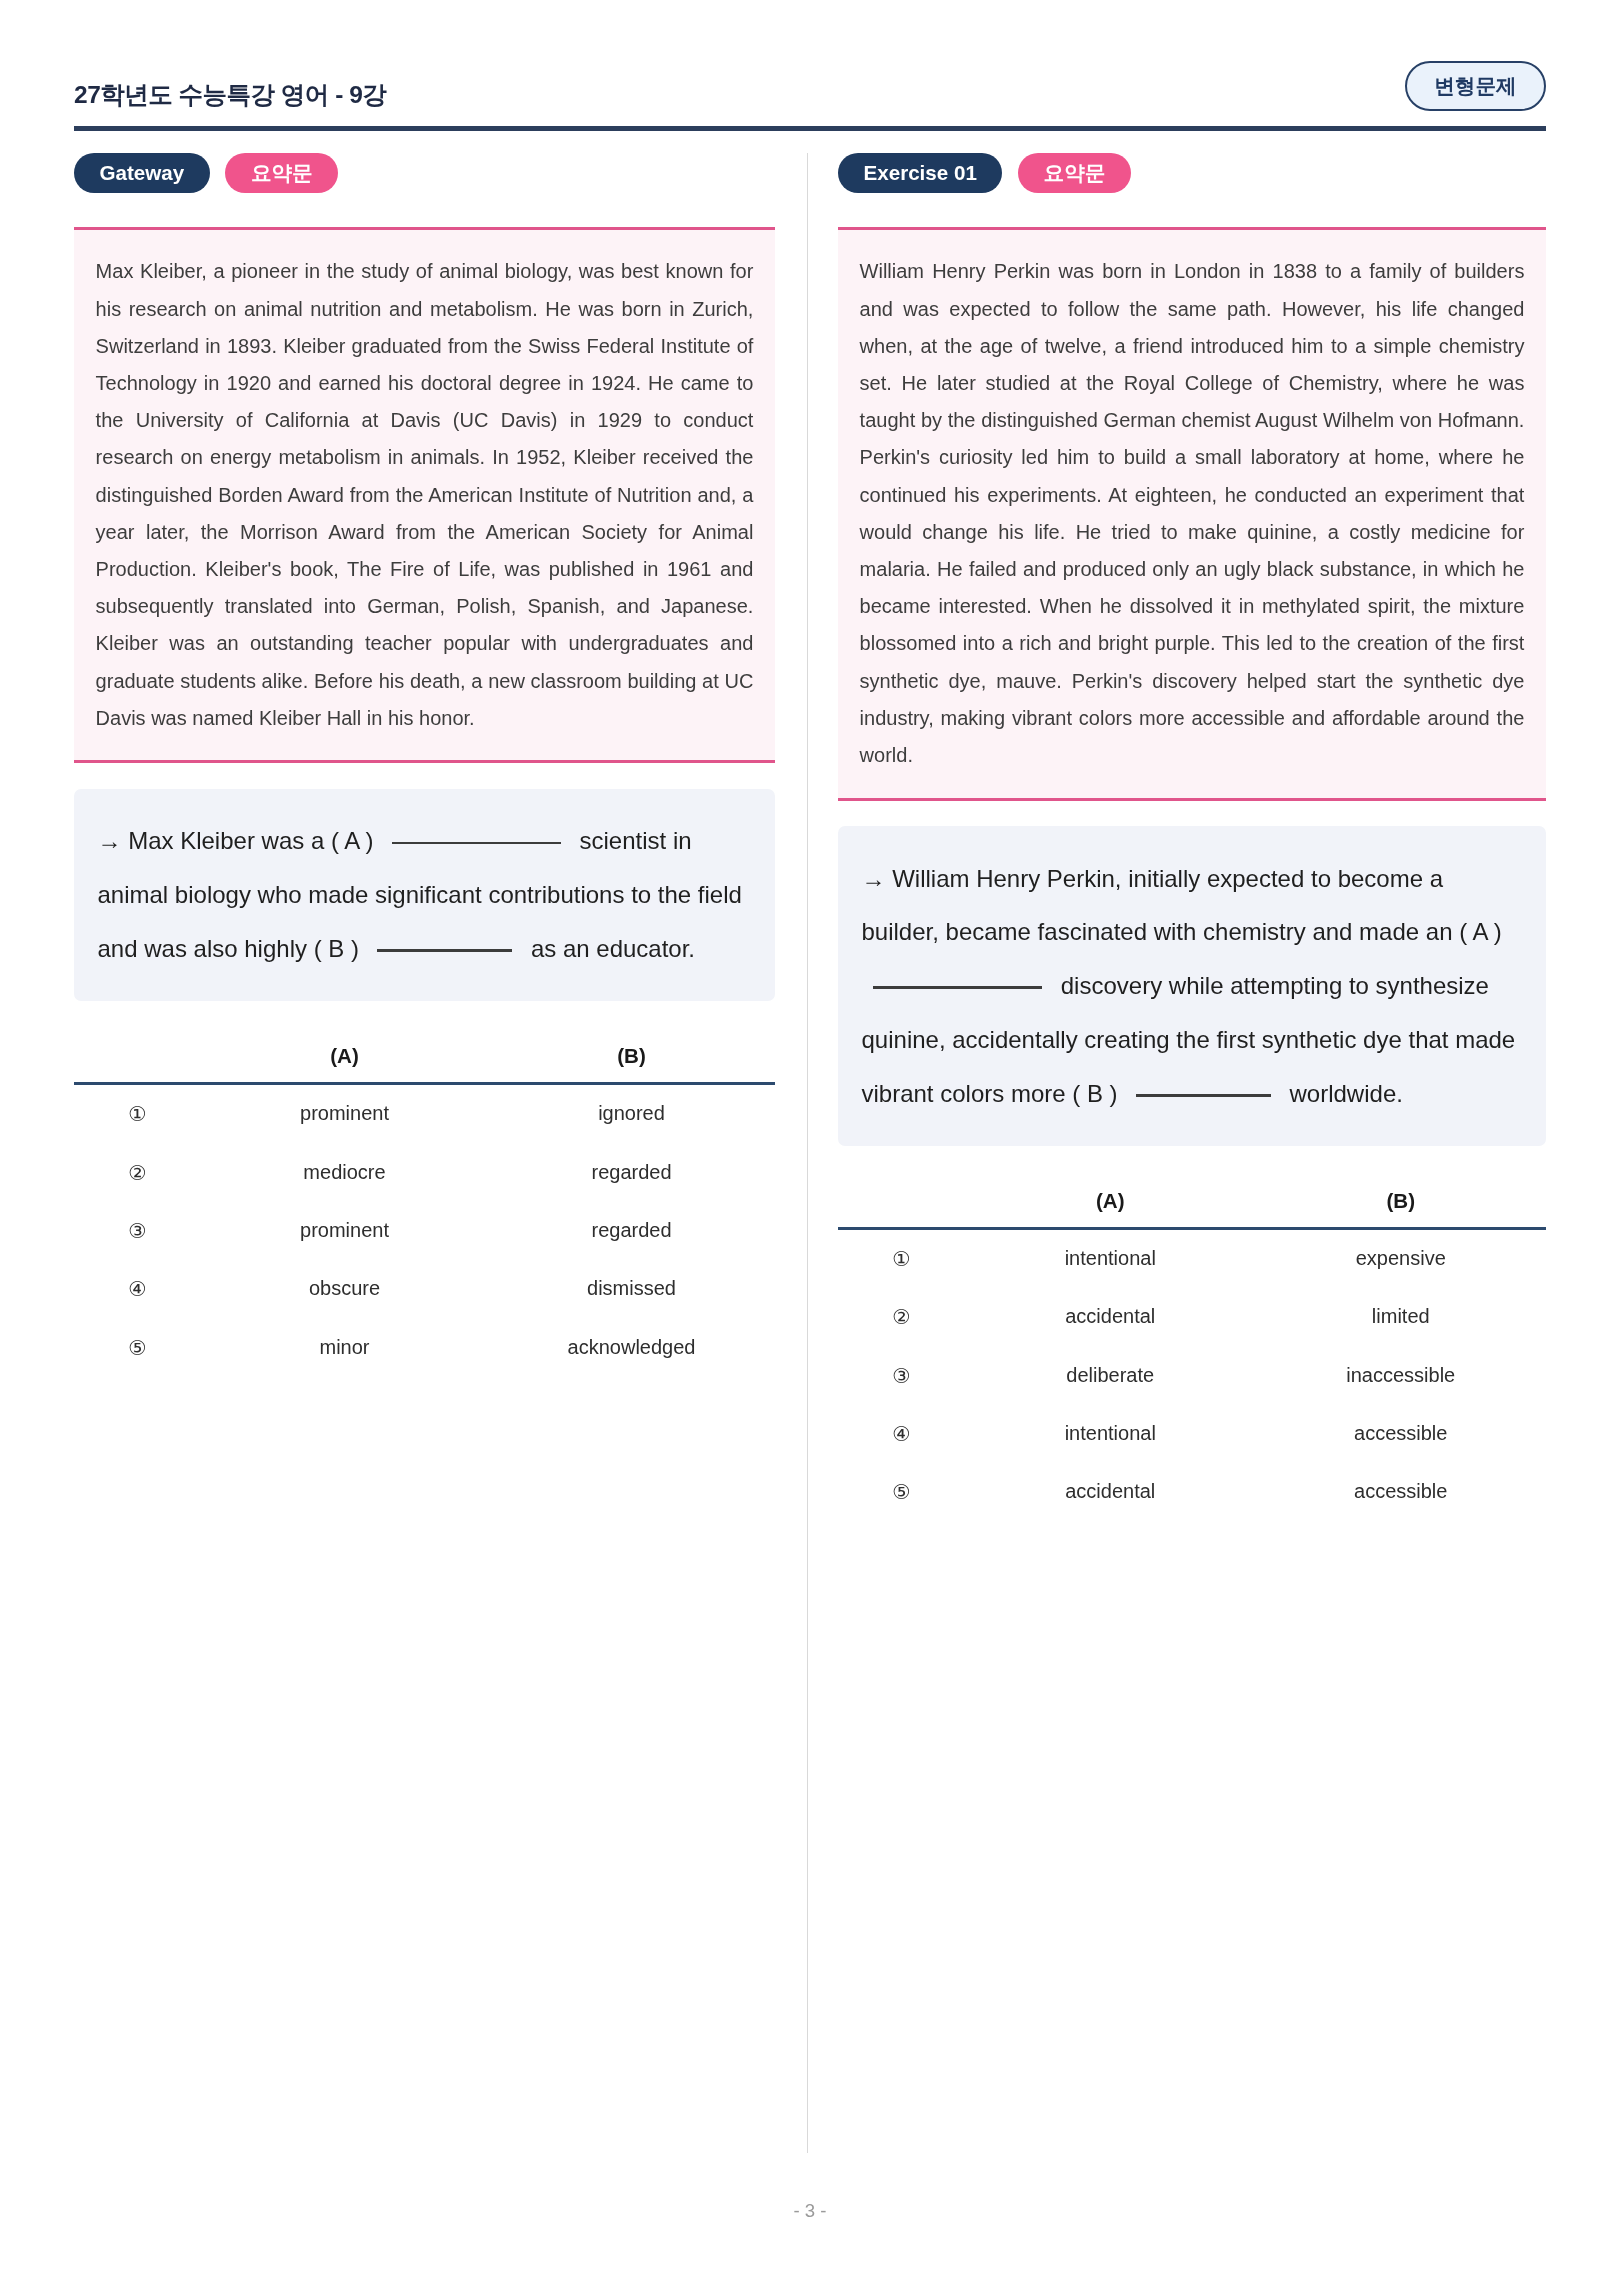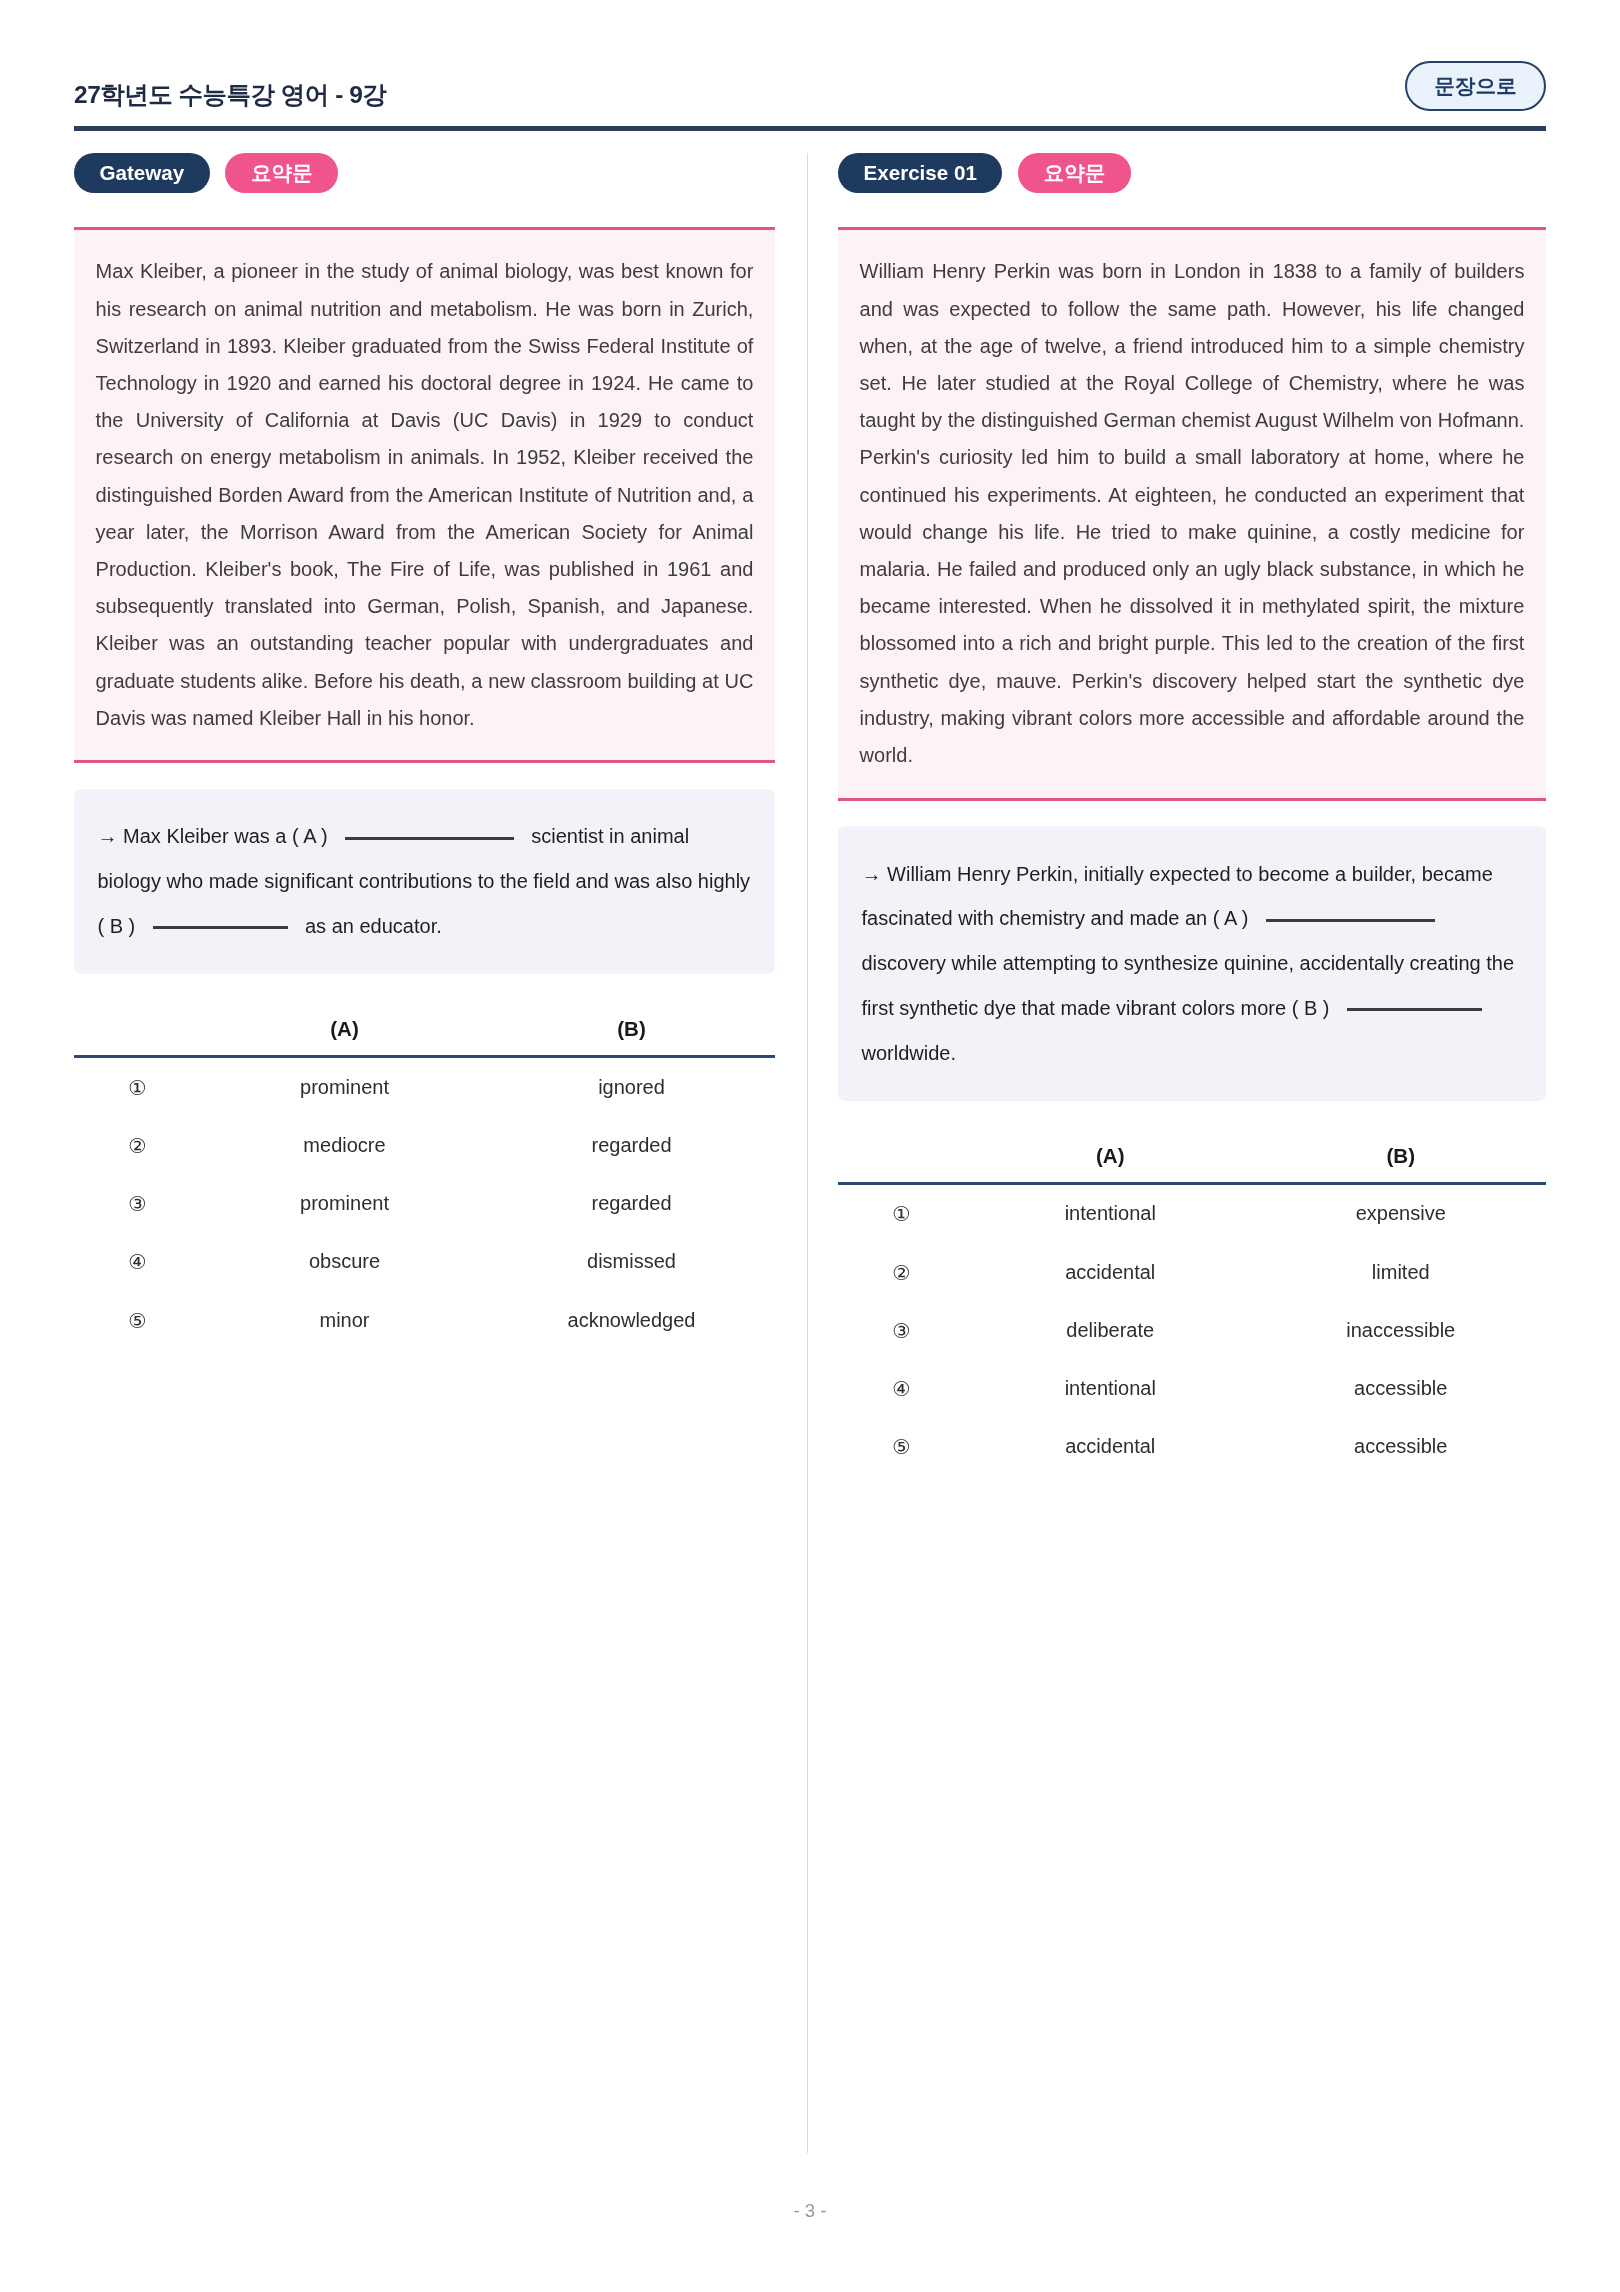--- a/index.html
+++ b/index.html
@@ -48,21 +48,21 @@
   .passage{
     margin-top:34px;background:var(--passage-bg);
     border-top:3.9px solid var(--passage-border);
     border-bottom:3.9px solid var(--passage-border);
     padding:23.5px 21.6px;font-size:20px;line-height:1.86;color:var(--text);
     text-align:justify;
   }
   
   .summary-box{
     margin-top:25.5px;background:var(--summary-bg);border-radius:7px;
-    padding:25.5px 23.5px;font-size:20px;line-height:2.24;color:#1f1f1f;
+    padding:25.5px 23.5px;font-size:24px;line-height:2.24;color:#1f1f1f;
   }
   .blank{
     display:inline-block;height:2.9px;background:#3c3c3c;
     vertical-align:middle;margin:0 11.8px;
   }
   .blank-a{width:169px;}
   .blank-b{width:135px;}
   
   .choice-table{margin-top:43px;}
   .choice-head{
@@ -82,21 +82,21 @@
     text-align:center;font-size:18.6px;color:#9a9a9a;
   }
 </style>
 </head>
 <body>
 
 <div class="page">
 
   <div class="header">
     <div class="header-title">27학년도 수능특강 영어 - 9강</div>
-    <div class="header-badge">문장으로</div>
+    <div class="header-badge">변형문제</div>
   </div>
   <div class="header-rule"></div>
 
   <div class="columns">
 
     <section class="col-left">
       <div class="badge-row">
         <span class="badge navy">Gateway</span>
         <span class="badge pink">요약문</span>
       </div>

